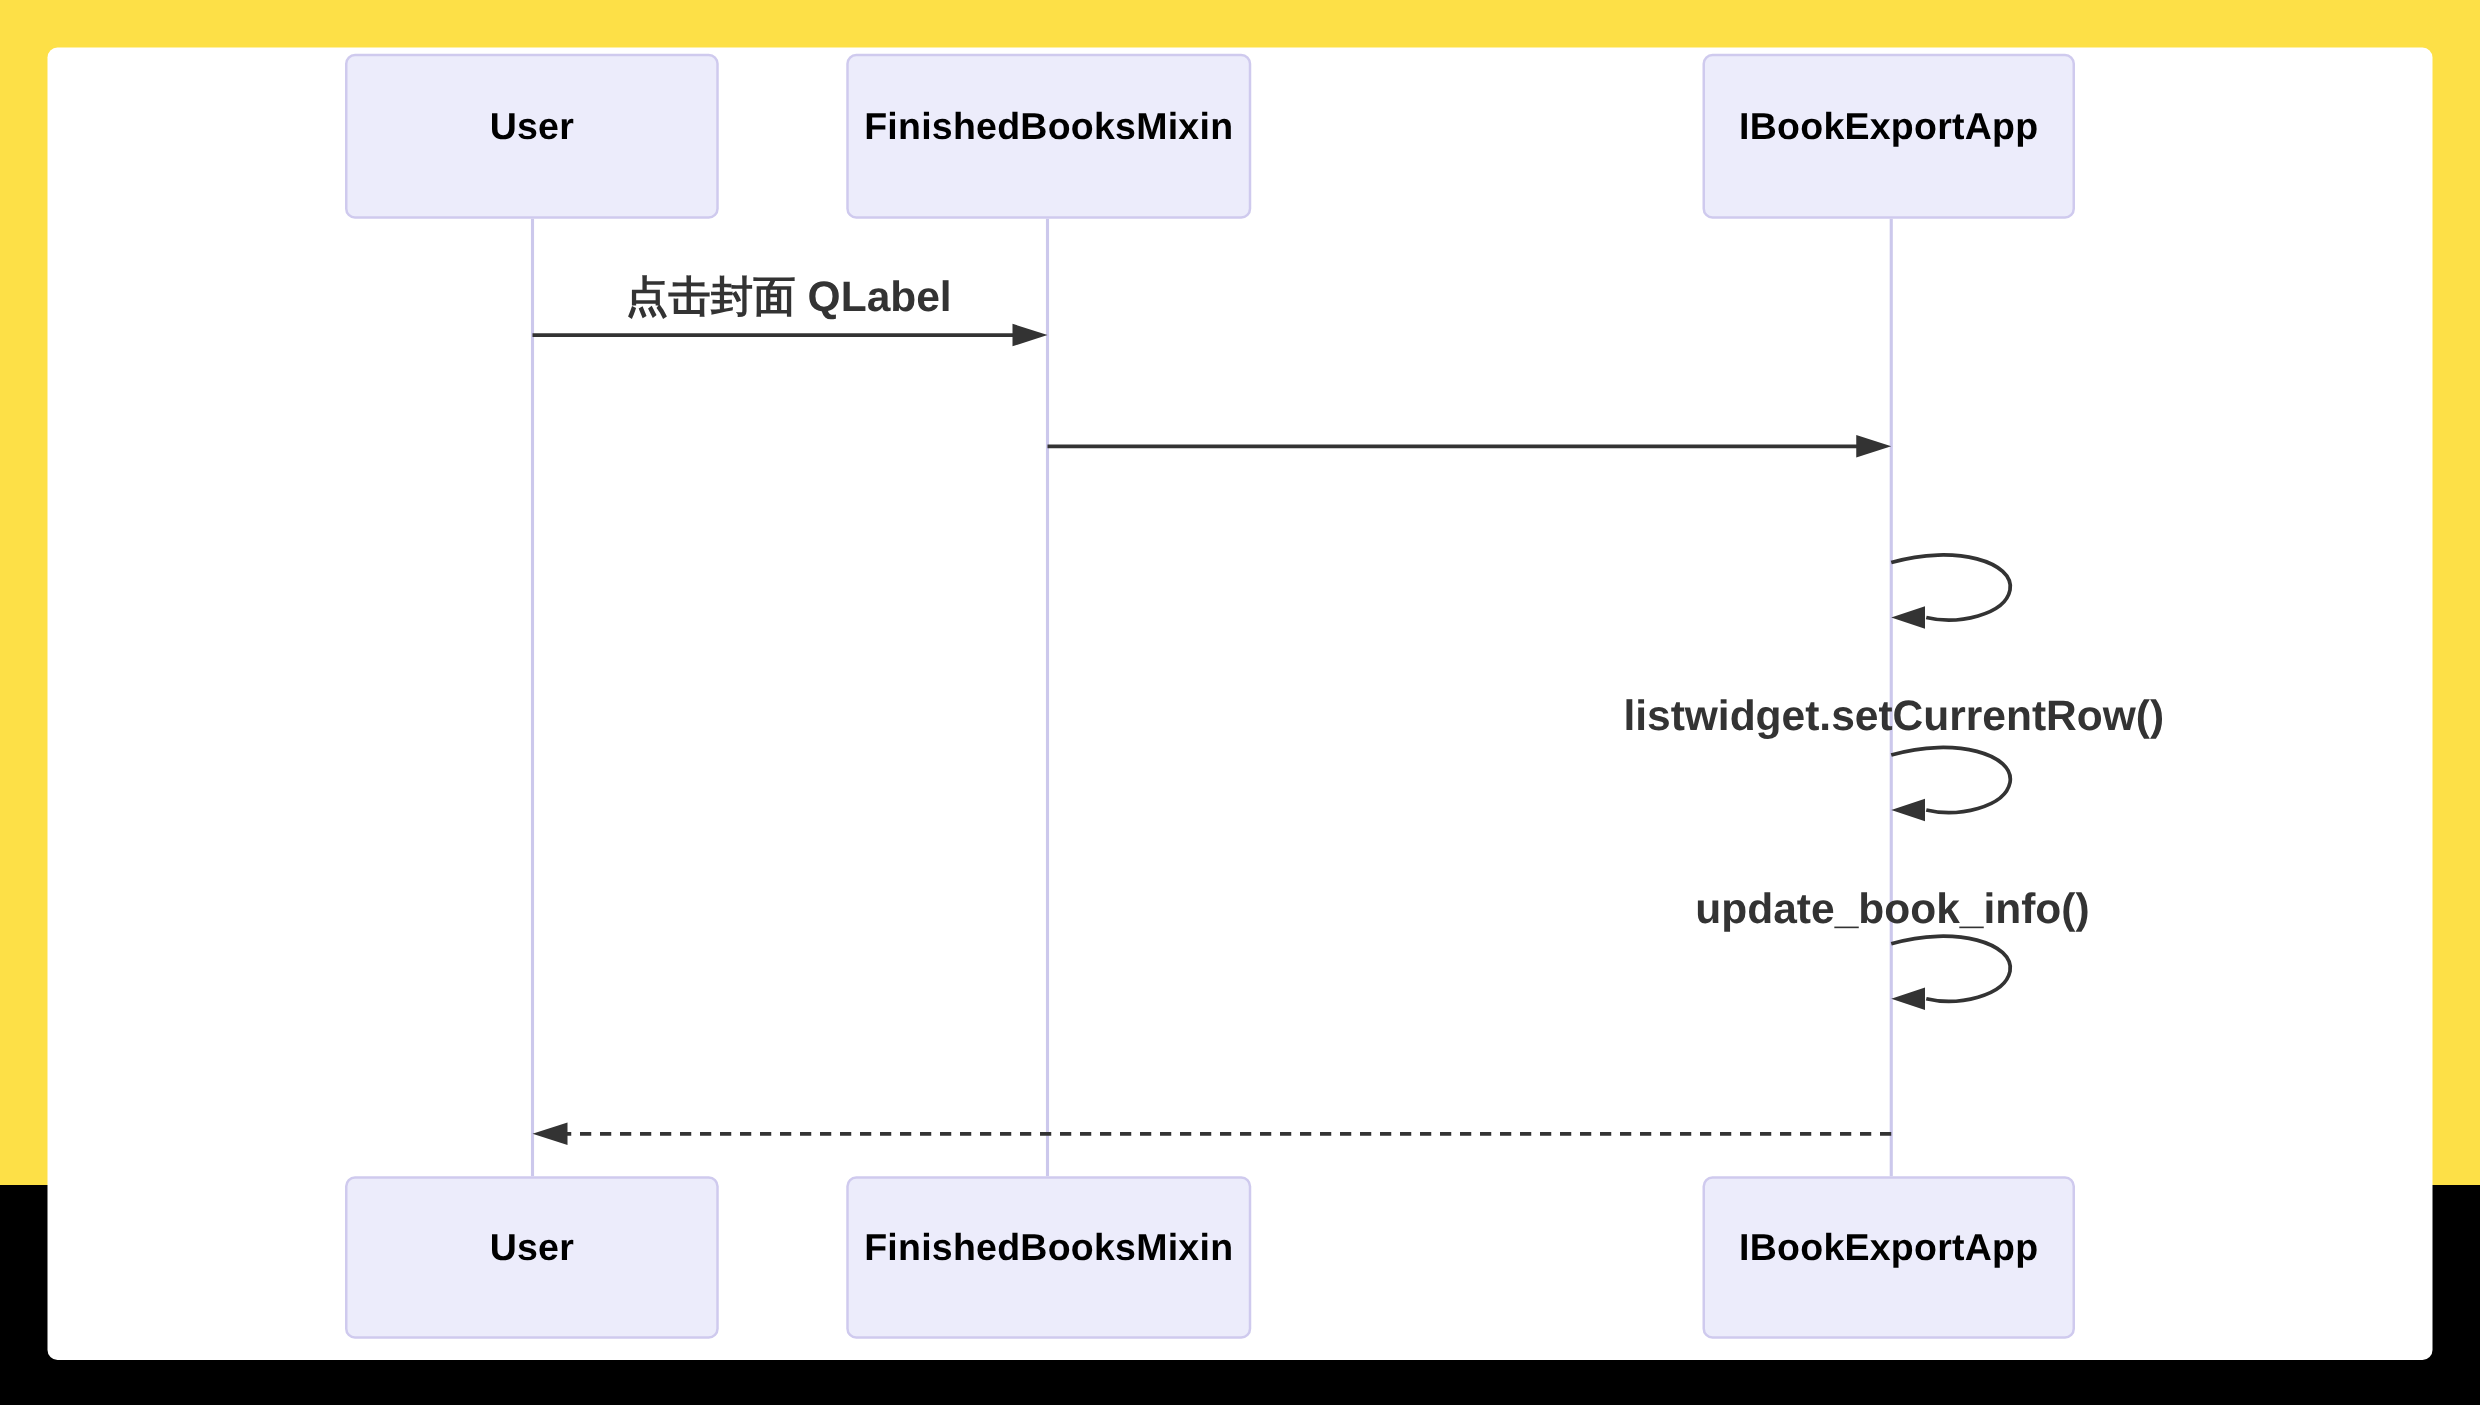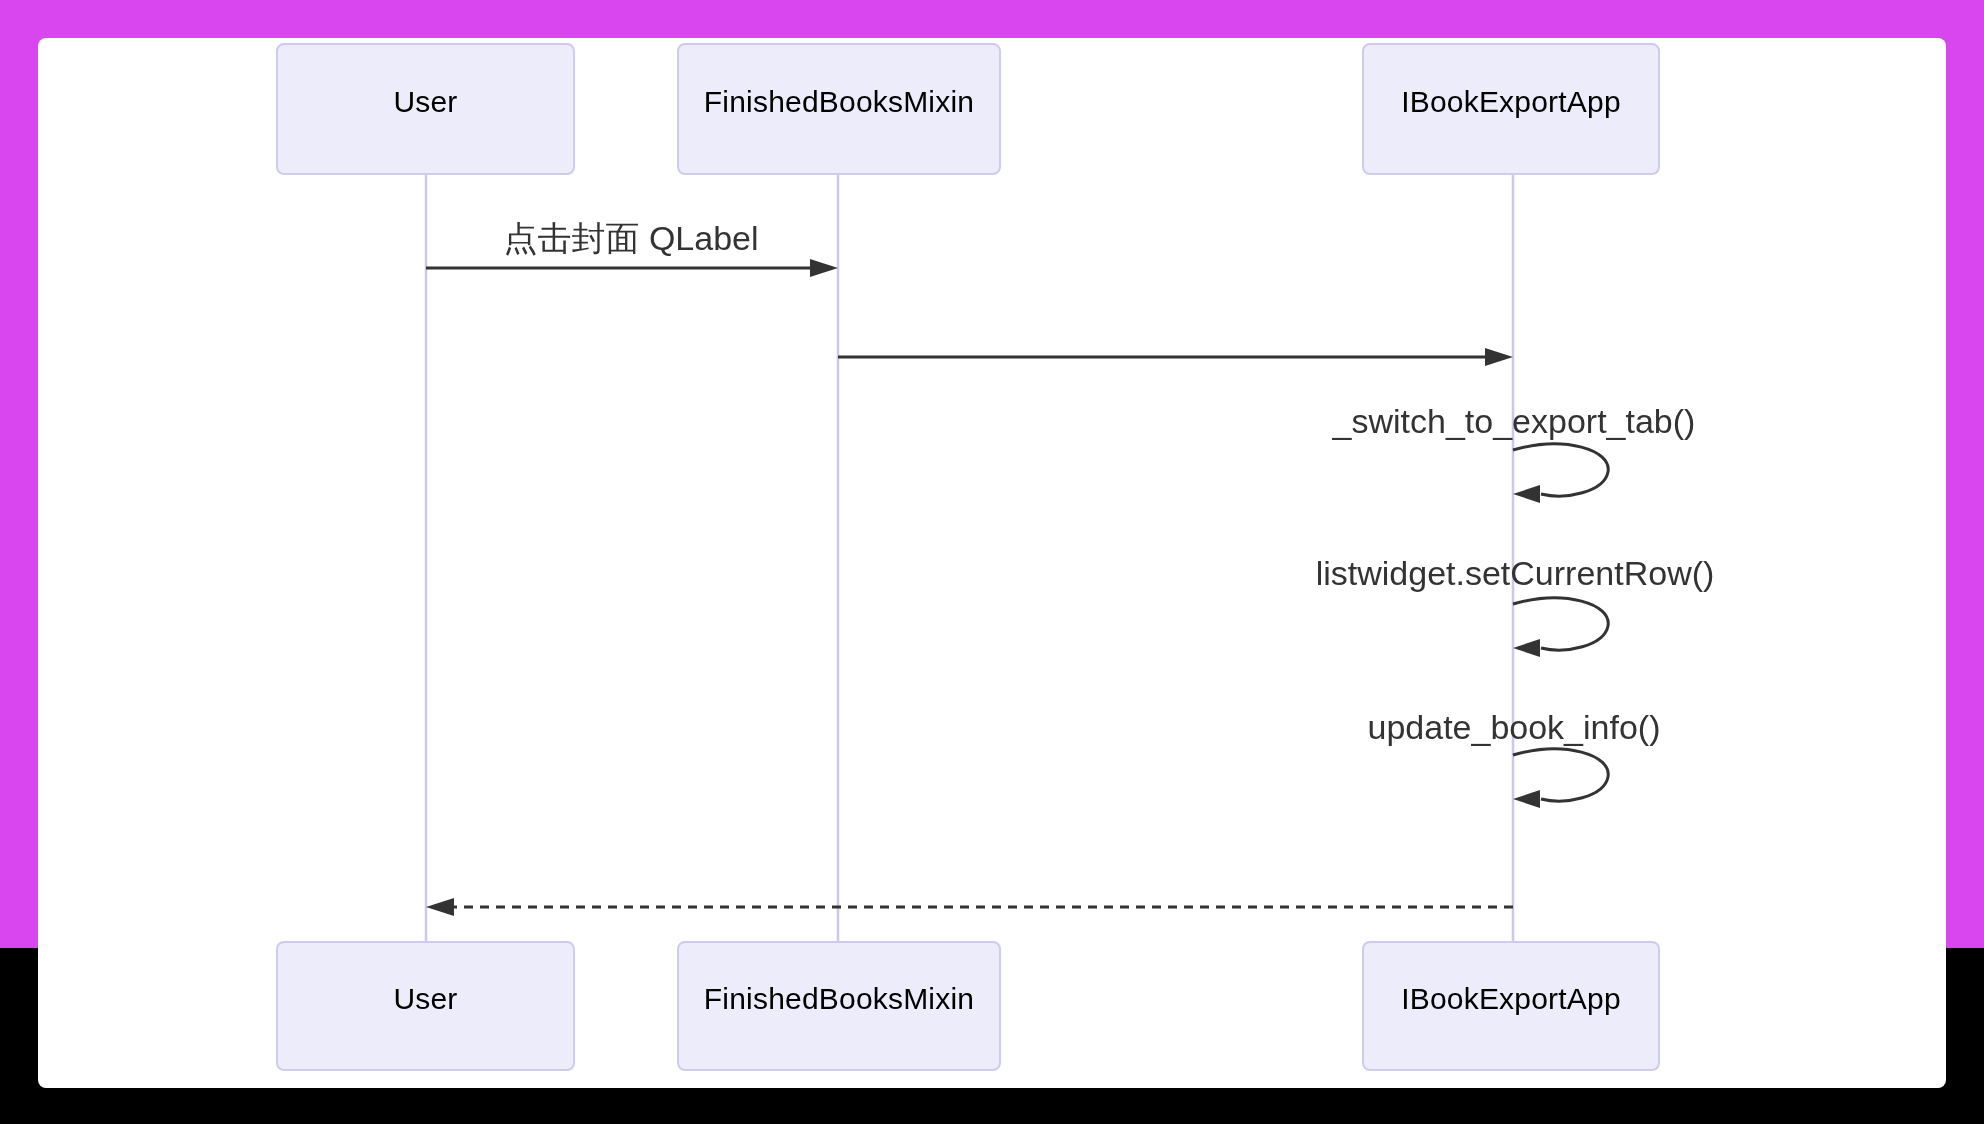--- a/index.html
+++ b/index.html
@@ -8,21 +8,22 @@
     width: 1984px;
     height: 1124px;
     background: #000000;
     font-family: "Liberation Sans", "DejaVu Sans", sans-serif;
     overflow: hidden;
   }
   .stage {
     position: relative;
     width: 1984px;
     height: 948px;
-    background: #d946ef;
+    background: #fde047;
+    font-weight: bold;
   }
   .canvas {
     position: absolute;
     left: 38px;
     top: 38px;
     width: 1908px;
     height: 1050px;
     background: #ffffff;
     border-radius: 8px;
   }
@@ -107,17 +108,16 @@
     <span class="actor-label">User</span>
   </div>
   <div class="actor-box" style="left:677px; top:941px; width:324px; height:130px;">
     <span class="actor-label">FinishedBooksMixin</span>
   </div>
   <div class="actor-box" style="left:1362px; top:941px; width:298px; height:130px;">
     <span class="actor-label">IBookExportApp</span>
   </div>
 
   <div class="msg-label" style="left:631px; top:221px;">点击封面 QLabel</div>
-  <div class="msg-label" style="left:1514px; top:404px;">_switch_to_export_tab()</div>
   <div class="msg-label" style="left:1515px; top:556px;">listwidget.setCurrentRow()</div>
   <div class="msg-label" style="left:1514px; top:710px;text-align:center;">update_book_info()</div>
 
 </div>
 
 </body></html>

